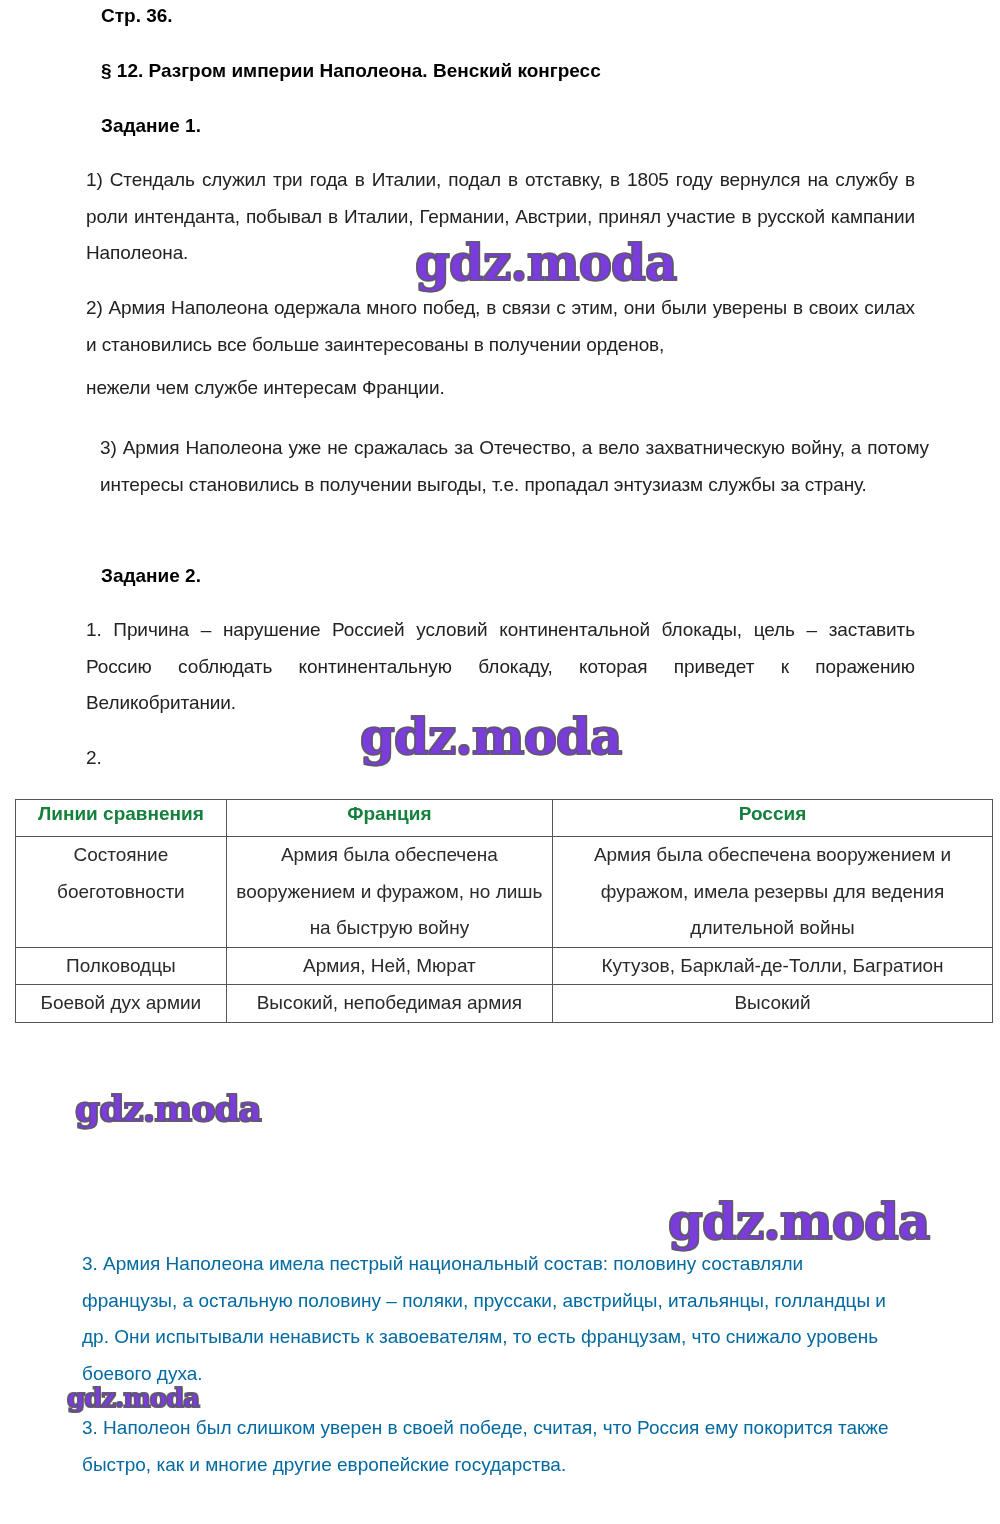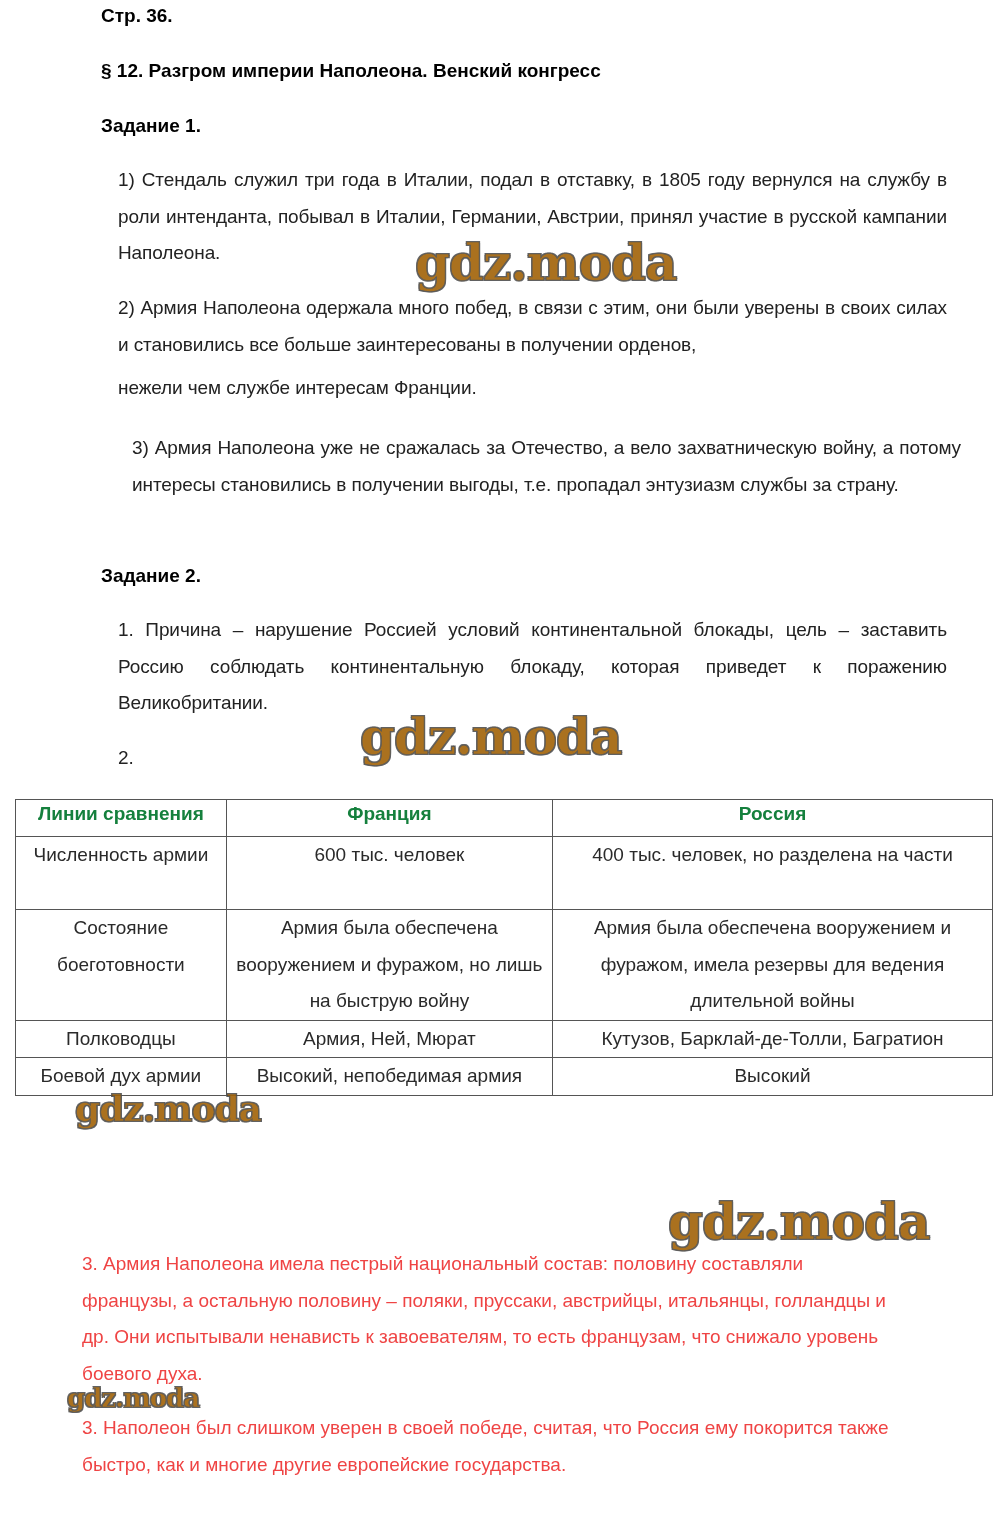--- a/index.html
+++ b/index.html
@@ -10,21 +10,21 @@
   body {
     width: 1000px;
     height: 1524px;
     position: relative;
     overflow: hidden;
     font-family: "Liberation Sans", sans-serif;
     color: #1e1e1e;
   }
   .para {
     position: absolute;
-    left: 118px;
+    left: 86px;
     width: 829px;
     font-size: 19px;
     line-height: 36.5px;
     text-align: justify;
     color: #222222;
     font-family: "Liberation Sans", sans-serif;
     letter-spacing: -0.1px;
   }
   .bold {
     font-weight: bold;
@@ -67,29 +67,29 @@
   .row-ready td { height: 108px; }
   .row-commanders td { height: 36px; }
   .row-morale td { height: 36px; }
 
   .lower-para {
     position: absolute;
     left: 82px;
     width: 820px;
     font-size: 19px;
     line-height: 36.5px;
-    color: #ef4444;
+    color: #0369a1;
   }
 
   
   .watermark {
     position: absolute;
     font-family: "DejaVu Serif", serif;
     font-weight: bold;
-    color: #a16207;
+    color: #6d28d9;
     letter-spacing: -1px;
     text-shadow:
       1px 1px 0 #555,
       -1px -1px 0 #555,
       1px -1px 0 #555,
       -1px 1px 0 #555;
     -webkit-text-stroke: 0.6px #444;
     pointer-events: none;
     white-space: nowrap;
     line-height: 1;
@@ -119,25 +119,20 @@
 
 <table class="cmp-table">
   <thead>
     <tr>
       <th class="col1">Линии сравнения</th>
       <th class="col2">Франция</th>
       <th class="col3">Россия</th>
     </tr>
   </thead>
   <tbody>
-    <tr class="row-army">
-      <td>Численность армии</td>
-      <td>600 тыс. человек</td>
-      <td>400 тыс. человек, но разделена на части</td>
-    </tr>
     <tr class="row-ready">
       <td>Состояние боеготовности</td>
       <td>Армия была обеспечена вооружением и фуражом, но лишь на быструю войну</td>
       <td>Армия была обеспечена вооружением и фуражом, имела резервы для ведения длительной войны</td>
     </tr>
     <tr class="row-commanders">
       <td>Полководцы</td>
       <td>Армия, Ней, Мюрат</td>
       <td>Кутузов, Барклай-де-Толли, Багратион</td>
     </tr>

